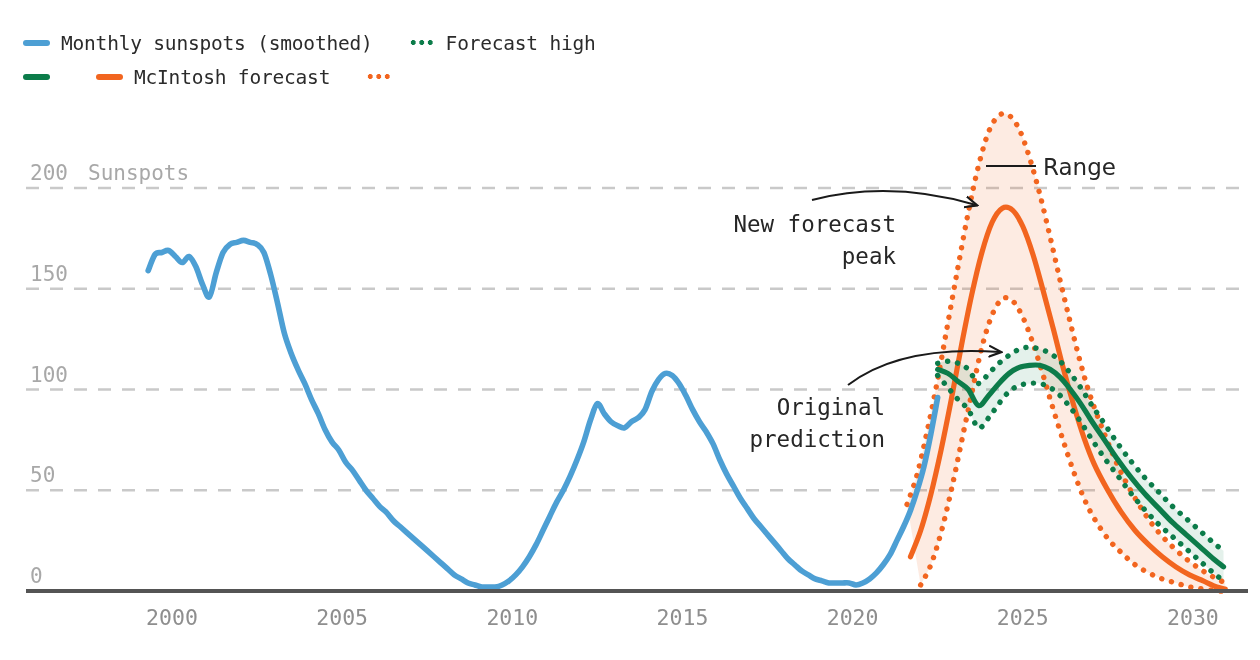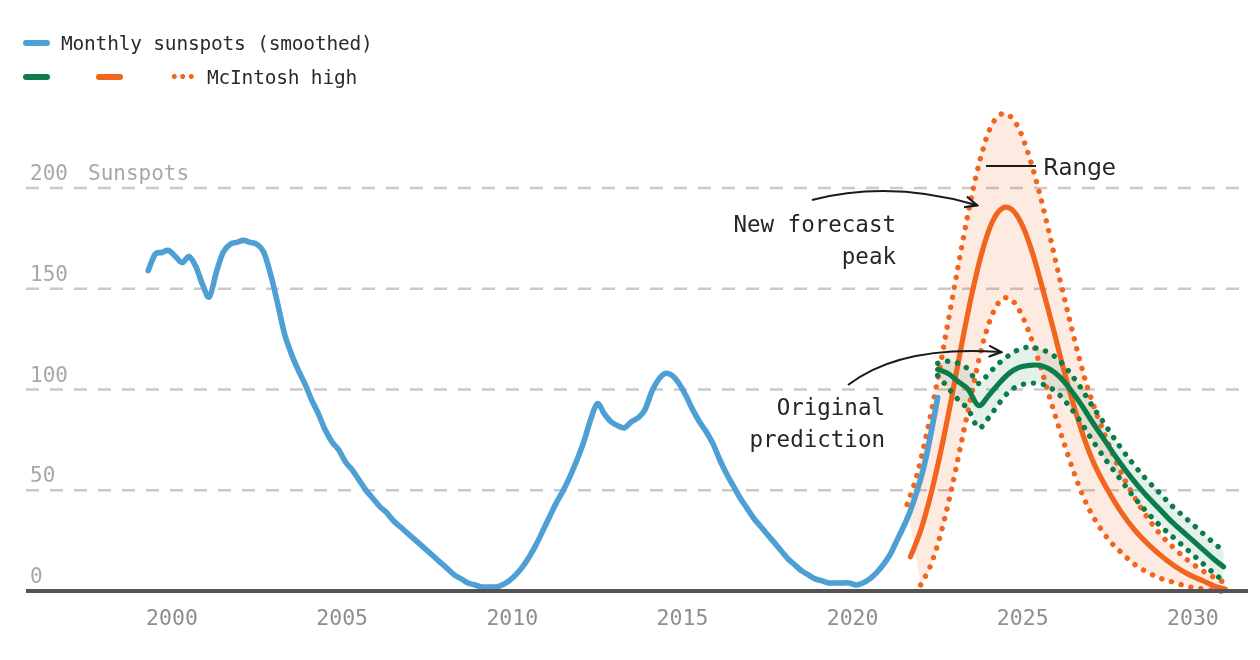--- a/index.html
+++ b/index.html
@@ -59,31 +59,35 @@
 <body>
 
 <div id="root">
 
   <div class="legend">
     <div class="legend-row">
         <div class="legend-item">
           <span class="legend-key lk-solid" style="--c: #4d9fd4;"></span>
           <span class="legend-label">Monthly sunspots (smoothed)</span>
         </div>
+        <div class="legend-item">
+          <span class="legend-key lk-dot" style="--c: #0c7c4a;"></span>
+          <span class="legend-label">Forecast high</span>
+        </div>
       </div>
     <div class="legend-row">
         <div class="legend-item">
           <span class="legend-key lk-solid" style="--c: #0c7c4a;"></span>
         </div>
         <div class="legend-item">
           <span class="legend-key lk-solid" style="--c: #f2651f;"></span>
+          <span class="legend-label">McIntosh forecast</span>
         </div>
         <div class="legend-item">
           <span class="legend-key lk-dot" style="--c: #f2651f;"></span>
-          <span class="legend-label">McIntosh high</span>
         </div>
       </div>
   </div>
 
   <svg class="plot" viewBox="0 0 1260 660" preserveAspectRatio="none">
     <g id="g-grid">
         <line x1="26" x2="1248" y1="490.25" y2="490.25" stroke="#c9c9c9" stroke-width="2.4" stroke-dasharray="13 11" stroke-linecap="butt"></line>
         <line x1="26" x2="1248" y1="389.5" y2="389.5" stroke="#c9c9c9" stroke-width="2.4" stroke-dasharray="13 11" stroke-linecap="butt"></line>
         <line x1="26" x2="1248" y1="288.75" y2="288.75" stroke="#c9c9c9" stroke-width="2.4" stroke-dasharray="13 11" stroke-linecap="butt"></line>
         <line x1="26" x2="1248" y1="188" y2="188" stroke="#c9c9c9" stroke-width="2.4" stroke-dasharray="13 11" stroke-linecap="butt"></line>

